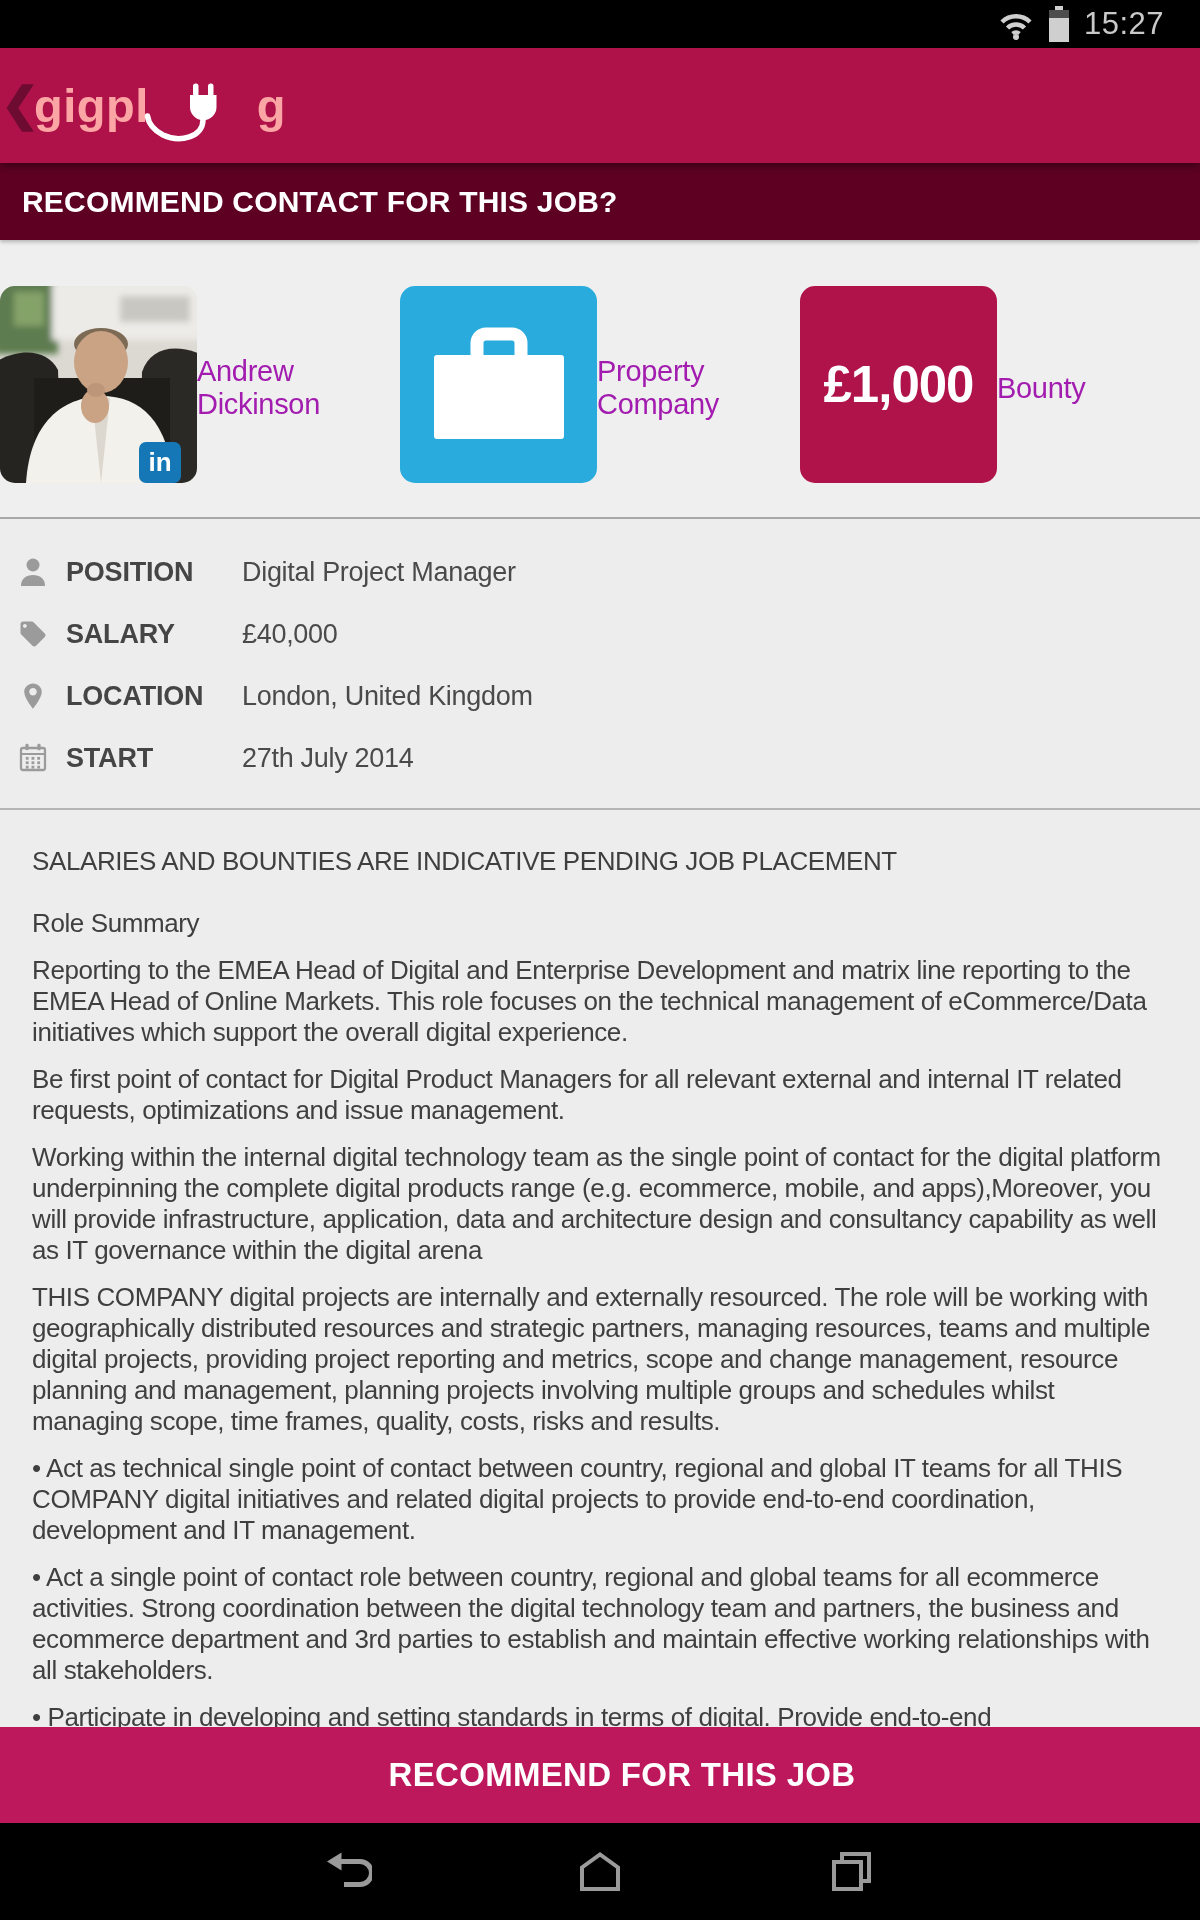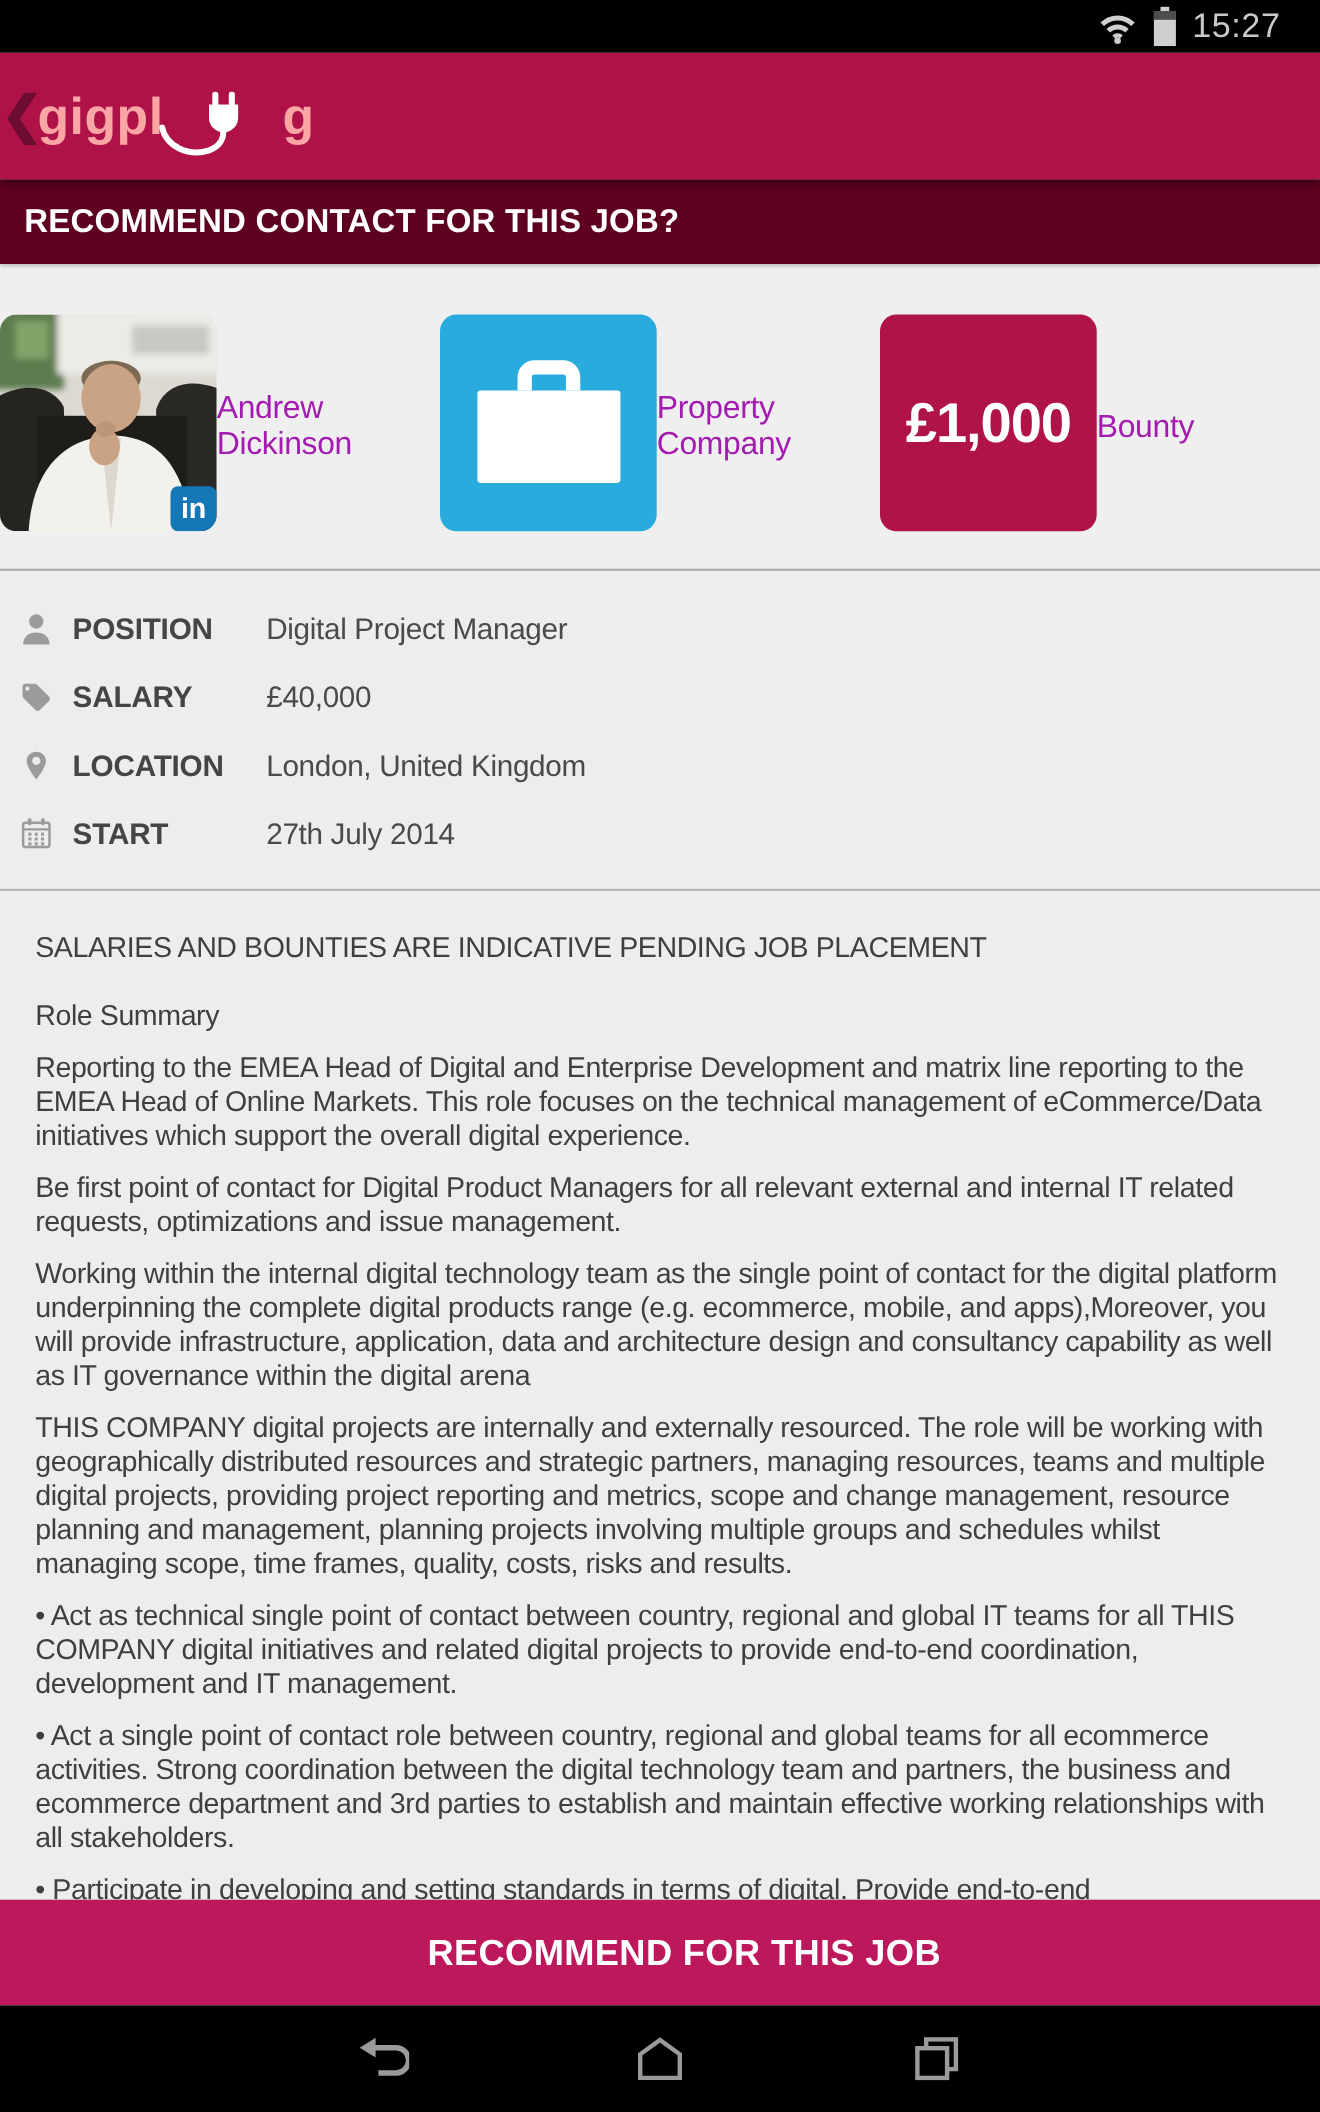--- a/index.html
+++ b/index.html
@@ -45,21 +45,21 @@
   .card-col{ flex:1; display:flex; flex-direction:row; align-items:center; padding-top:12px; }
   .card{
     width:197px; height:197px; border-radius:15px;
     position:relative; overflow:hidden; flex:0 0 auto;
   }
   .card-label{ margin-top:7px; font-size:29px; color:#a21caf; letter-spacing:-0.3px; }
   .company-card{ background:#29acdd; display:flex; align-items:center; justify-content:center; }
   .bounty-card{ background:#b01349; display:flex; align-items:center; justify-content:center; }
   .bounty-amount{ color:#fff; font-size:51px; font-weight:bold; letter-spacing:-1px; }
   .linkedin-badge{
-    position:absolute; right:0; bottom:0; width:42px; height:41px;
+    position:absolute; right:16px; bottom:0; width:42px; height:41px;
     background:#1577b5; border-radius:7px;
     display:flex; align-items:center; justify-content:center;
     color:#fff; font-size:26px; font-weight:bold;
   }
   
   .details-section{
     height:291px; flex:0 0 auto; background:#ededed;
     border-bottom:2px solid #b5b5b5; padding:22px 0 0 14px;
   }
   .detail-row{ display:flex; align-items:center; height:62px; }

